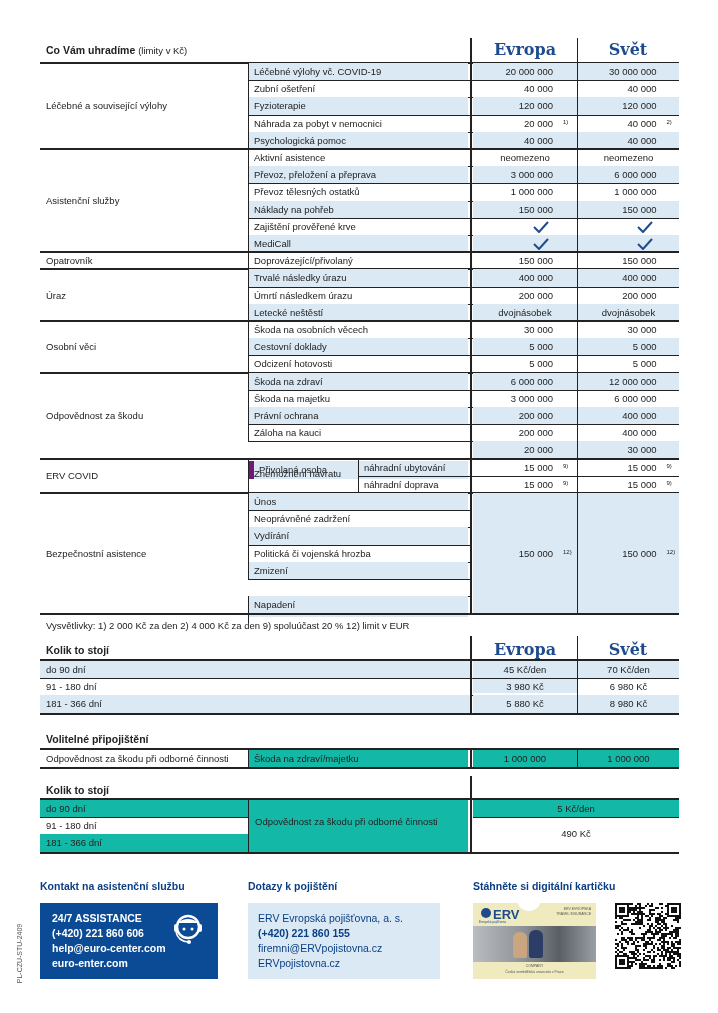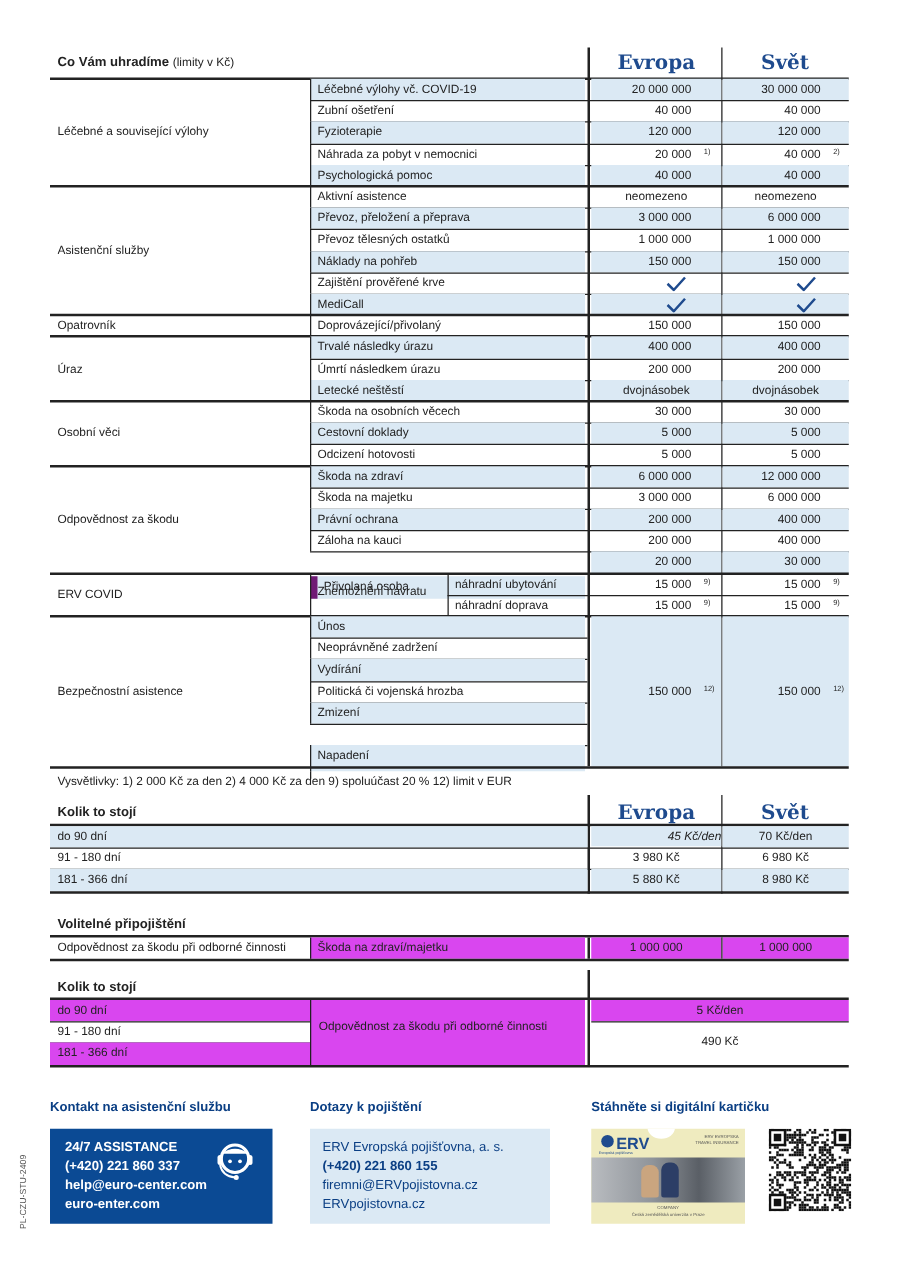--- a/index.html
+++ b/index.html
@@ -1,20 +1,20 @@
 <!DOCTYPE html>
 <html><head>
 <meta charset="utf-8">
 <style>
   html,body{margin:0;padding:0;background:#fff;}
   body{width:718px;height:1013px;position:relative;overflow:hidden;font-family:"Liberation Sans",sans-serif;color:#222;}
   .abs{position:absolute;}
   .cell{position:absolute;box-sizing:border-box;font-size:9.5px;line-height:17px;white-space:nowrap;overflow:hidden;}
   .blue{background:#dbe9f4;}
-  .beige{background:#d946ef;}
+  .beige{background:#14b8a6;}
   .hl{position:absolute;height:1px;background:#222;}
   .hl2{position:absolute;height:2px;background:#222;}
   .vl{position:absolute;width:1px;background:#222;}
   .vl2{position:absolute;width:2px;background:#222;}
   .sec-title{font-weight:bold;font-size:10.5px;}
   .sec-title .small{font-weight:normal;font-size:9.5px;}
   .colhead{position:absolute;font-family:"DejaVu Serif",serif;font-weight:bold;color:#1f4b8e;font-size:16px;text-align:center;}
   .num{text-align:right;}
   .sup{position:absolute;font-size:6px;line-height:8px;}
   .check{position:absolute;width:16px;height:12px;}
@@ -234,21 +234,21 @@
 
 <div id="pricing">
     <div class="abs sec-title" style="left:46px;top:644px;">Kolik to stojí</div>
     <div class="colhead" style="left:473px;width:104px;top:640px;">Evropa</div>
     <div class="colhead" style="left:577px;width:102px;top:640px;">Svět</div>
     <div class="vl2" style="left:470px;top:636px;height:79px;"></div>
     <div class="vl" style="left:577px;top:636px;height:79px;"></div>
     <div class="hl2" style="left:40px;width:639px;top:659px;"></div>
     <div style="position:absolute;">
       <div class="cell blue" style="left:40px;top:661px;width:430px;height:17.2px;padding-left:6px;">do 90 dní</div>
-      <div class="cell blue" style="left:473px;top:661px;width:104px;height:16px;text-align:right;font-style:italic;">45 Kč/den</div>
+      <div class="cell blue" style="left:473px;top:661px;width:104px;height:32px;text-align:center;">45 Kč/den</div>
       <div class="cell blue" style="left:578px;top:661px;width:101px;height:17.2px;text-align:center;">70 Kč/den</div>
     </div>
     <div class="hl" style="left:40px;width:639px;top:678.2px;"></div>
     <div style="position:absolute;">
       <div class="cell " style="left:40px;top:678.2px;width:430px;height:17.2px;padding-left:6px;">91 - 180 dní</div>
       <div class="cell " style="left:473px;top:678.2px;width:104px;height:17.2px;text-align:center;">3 980 Kč</div>
       <div class="cell " style="left:578px;top:678.2px;width:101px;height:17.2px;text-align:center;">6 980 Kč</div>
     </div>
     <div class="hl" style="left:40px;width:639px;top:695.4000000000001px;"></div>
     <div style="position:absolute;">
@@ -283,21 +283,21 @@
     <div class="cell beige" style="left:248px;top:800px;width:220px;height:51.599999999999994px;line-height:43.599999999999994px;padding-left:6px;border-left:1px solid #222;">Odpovědnost za škodu při odborné činnosti</div>
     <div class="cell beige" style="left:473px;top:800px;width:206px;height:17.2px;text-align:center;">5 Kč/den</div>
     <div class="hl" style="left:473px;width:206px;top:817.2px;"></div>
     <div class="cell" style="left:473px;top:817.2px;width:206px;height:34.4px;line-height:34.4px;text-align:center;">490 Kč</div>
     <div class="hl2" style="left:40px;width:639px;top:851.6000000000001px;"></div>
   </div>
 
 <div class="footer-title" style="left:40px;top:880px;">Kontakt na asistenční službu</div>
 <div class="assist">
   <div class="abs" style="left:12px;top:8px;">24/7 ASSISTANCE</div>
-  <div class="abs" style="left:12px;top:23px;">(+420) 221 860 337</div>
+  <div class="abs" style="left:12px;top:23px;">(+420) 221 860 606</div>
   <div class="abs" style="left:12px;top:38px;">help@euro-center.com</div>
   <div class="abs" style="left:12px;top:53px;">euro-enter.com</div>
   <svg class="abs" style="left:128px;top:6px;" width="44" height="40" viewBox="0 0 44 40">
     <circle cx="20" cy="18" r="11" fill="none" stroke="#fff" stroke-width="2.5"></circle>
     <path d="M9 14 Q20 6 31 14" fill="#fff"></path>
     <circle cx="16" cy="20" r="1.5" fill="#fff"></circle>
       <circle cx="24" cy="20" r="1.5" fill="#fff"></circle>
     <rect x="6" y="15" width="4" height="8" rx="2" fill="#fff"></rect>
     <rect x="30" y="15" width="4" height="8" rx="2" fill="#fff"></rect>
     <path d="M8 23 Q10 32 20 33" fill="none" stroke="#fff" stroke-width="1.5"></path>

